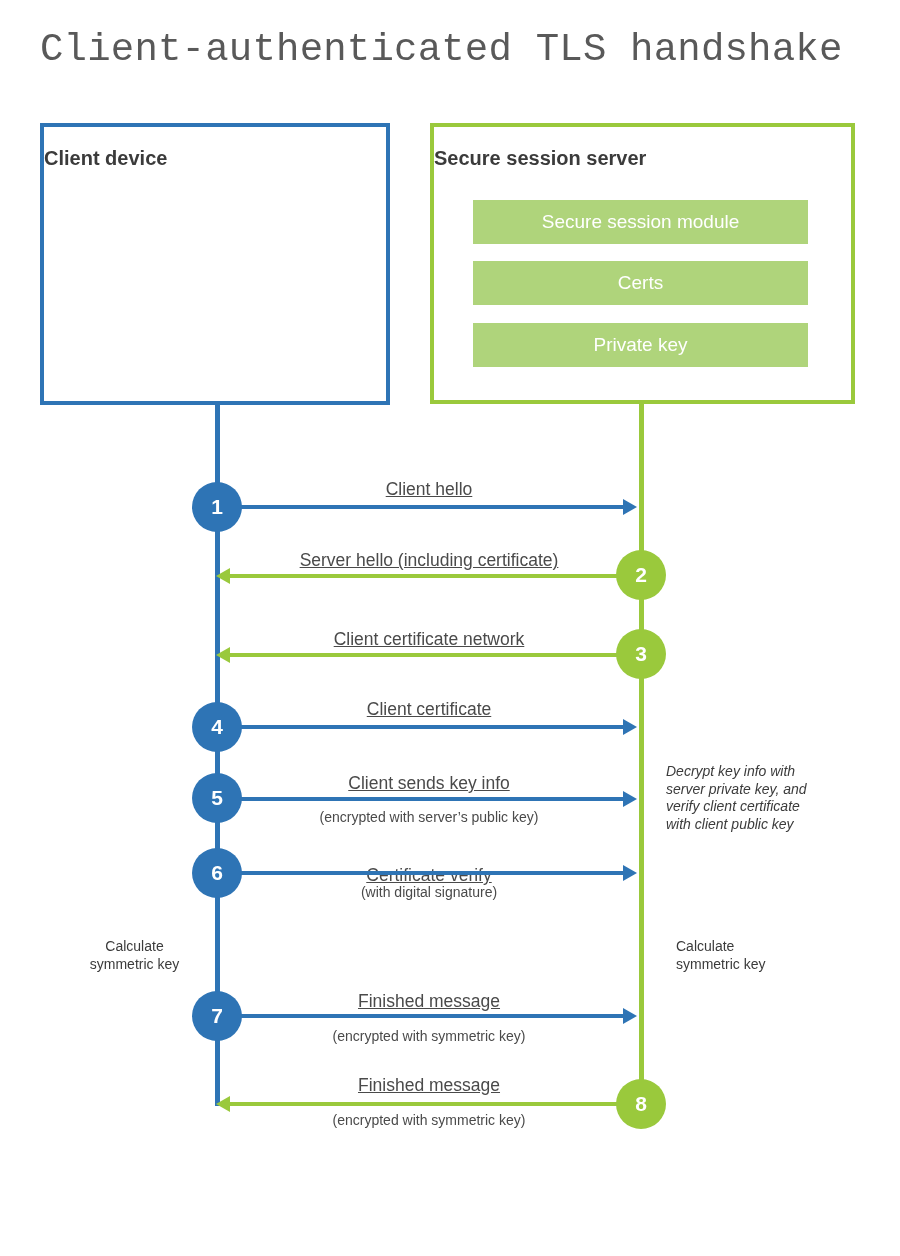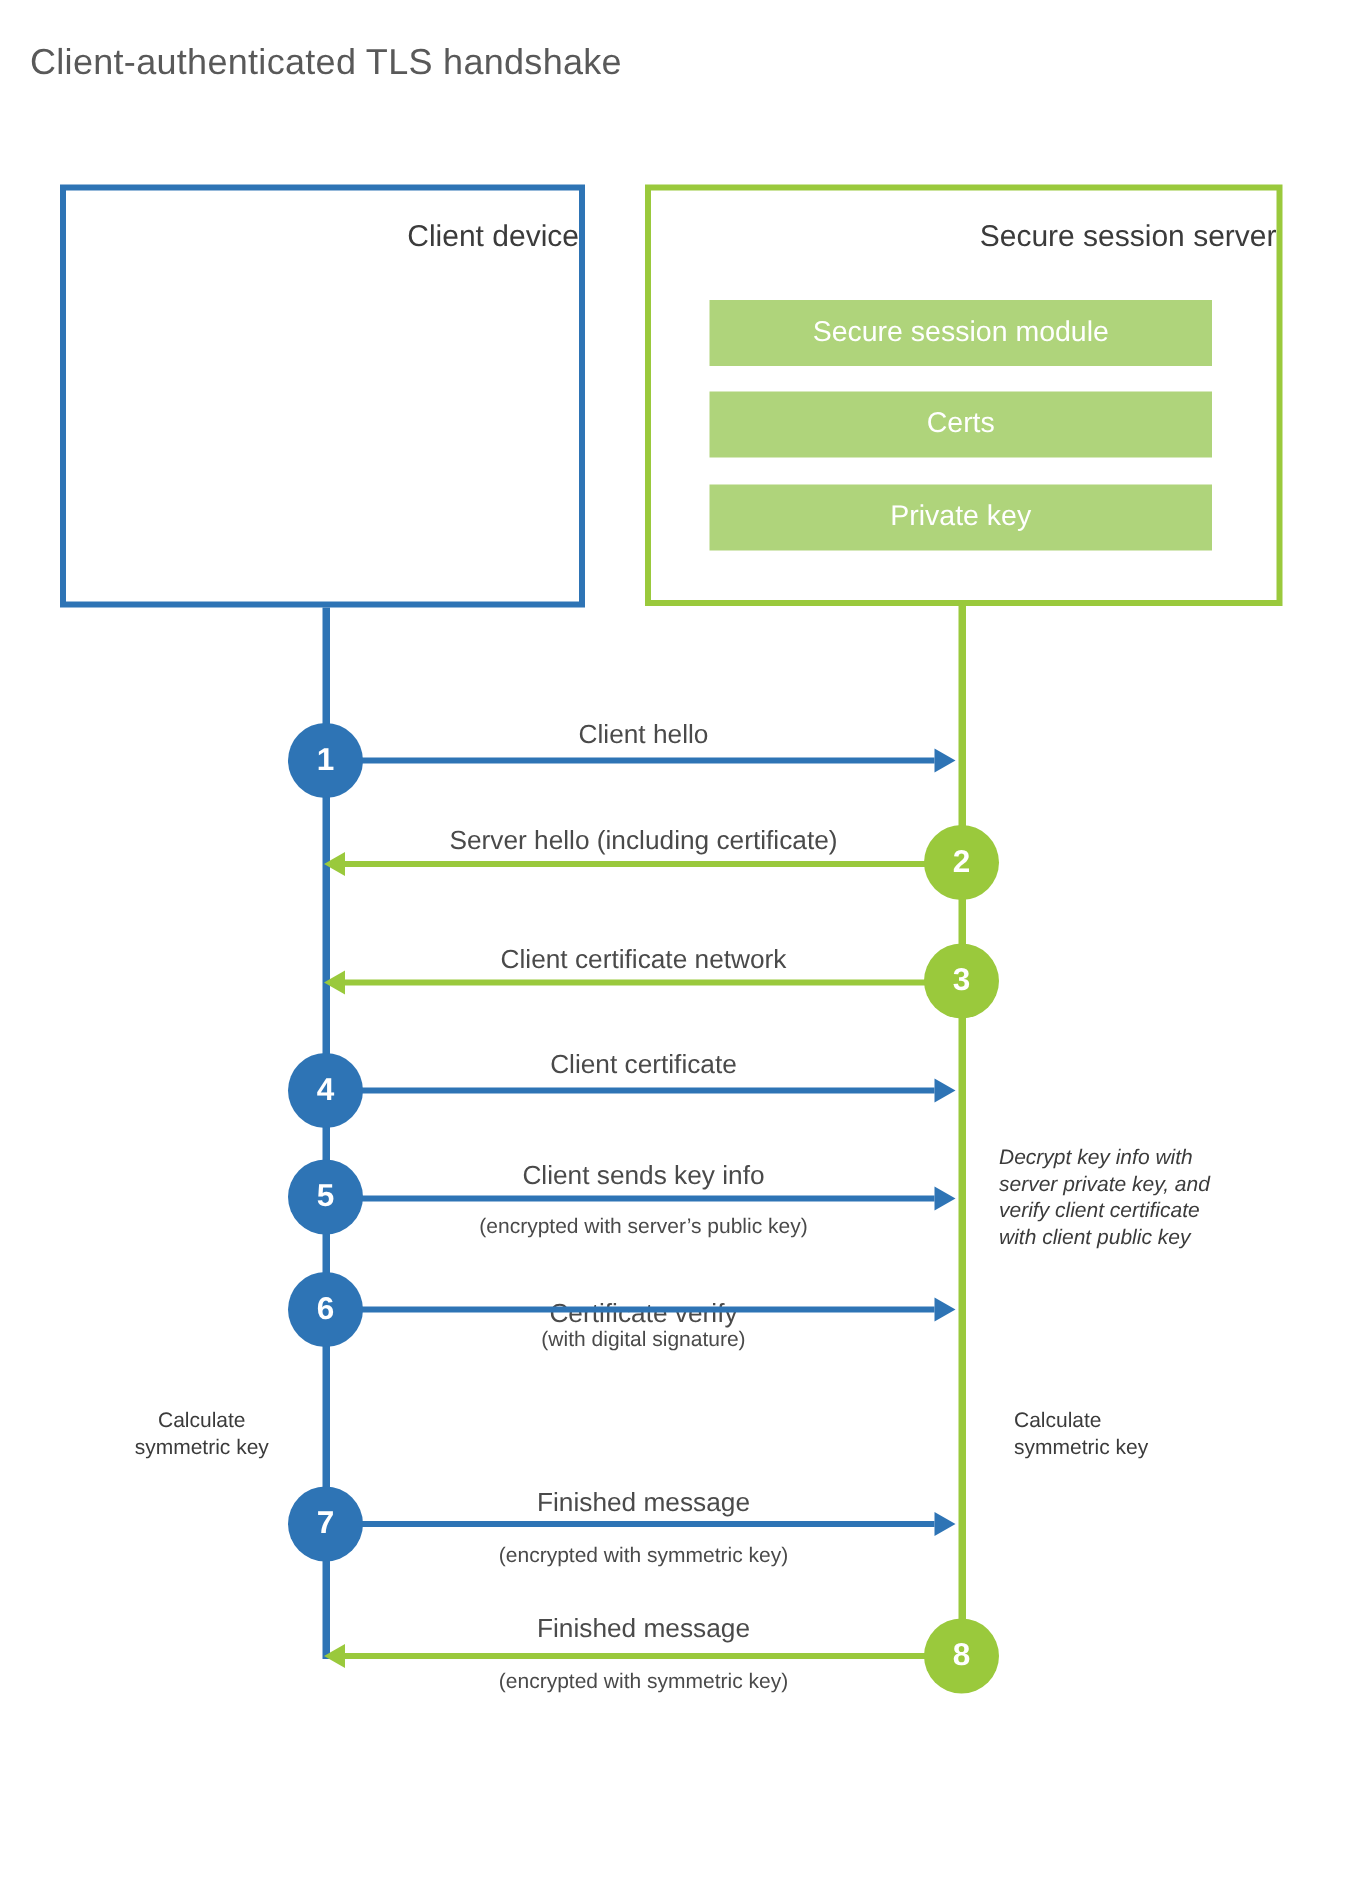--- a/index.html
+++ b/index.html
@@ -9,30 +9,30 @@
     --green-fill:#afd47b;
     --title-color:#595959;
     --heading-color:#3b3b3b;
     --label-color:#4a4a4a;
   }
   *{box-sizing:border-box;margin:0;padding:0;}
   body{background:#ffffff;font-family:"Liberation Sans",sans-serif;}
   .canvas{position:relative;width:900px;height:1256px;background:#ffffff;overflow:hidden;}
 
   .page-title{
-    position:absolute;left:20px;top:28px;
-    font-size:24px;font-weight:300;color:var(--title-color);letter-spacing:.2px;
+    position:absolute;left:40px;top:28px;
+    font-size:39px;font-weight:300;color:var(--title-color);letter-spacing:.2px;font-family:Liberation Mono, monospace;
   }
 
   
   .actor-box{position:absolute;background:#fff;}
   .client-box{left:40px;top:123px;width:350px;height:282px;border:4px solid var(--blue);}
   .server-box{left:430px;top:123px;width:425px;height:281px;border:4px solid var(--green);}
   .actor-title{
-    margin-top:20px;text-align:right;font-size:20px;font-weight:normal;color:var(--heading-color);
+    margin-top:20px;text-align:left;font-size:20px;font-weight:bold;color:var(--heading-color);
   }
   .app-box{
     position:absolute;left:34px;top:72px;width:275px;height:174px;
     background:var(--blue-fill);border:1px dashed rgba(255,255,255,.85);
     display:flex;align-items:center;justify-content:center;text-align:center;
     color:#fff;font-size:20px;line-height:1.4;
   }
   .app-box span{max-width:160px;display:inline-block;}
   .module-bar{
     position:absolute;left:39px;width:335px;height:44px;background:var(--green-fill);
@@ -65,21 +65,21 @@
   }
   .arrow.left::before{
     content:"";position:absolute;left:-14px;top:-6px;
     border-top:8px solid transparent;border-bottom:8px solid transparent;
     border-right:14px solid var(--green);
   }
 
   
   .msg-label{
     position:absolute;left:217px;width:424px;text-align:center;
-    font-size:17.5px;line-height:20px;color:var(--label-color);
+    font-size:17.5px;line-height:20px;color:var(--label-color);text-decoration:underline;
   }
   .msg-sub{
     position:absolute;left:217px;width:424px;text-align:center;
     font-size:14px;line-height:18px;color:var(--label-color);
   }
 
   
   .note{position:absolute;font-size:14px;line-height:17.5px;color:var(--heading-color);}
   .note-decrypt{left:666px;top:763px;width:158px;text-align:left;font-style:italic;}
   .note-calc-left{left:82px;top:938px;width:105px;text-align:center;}

